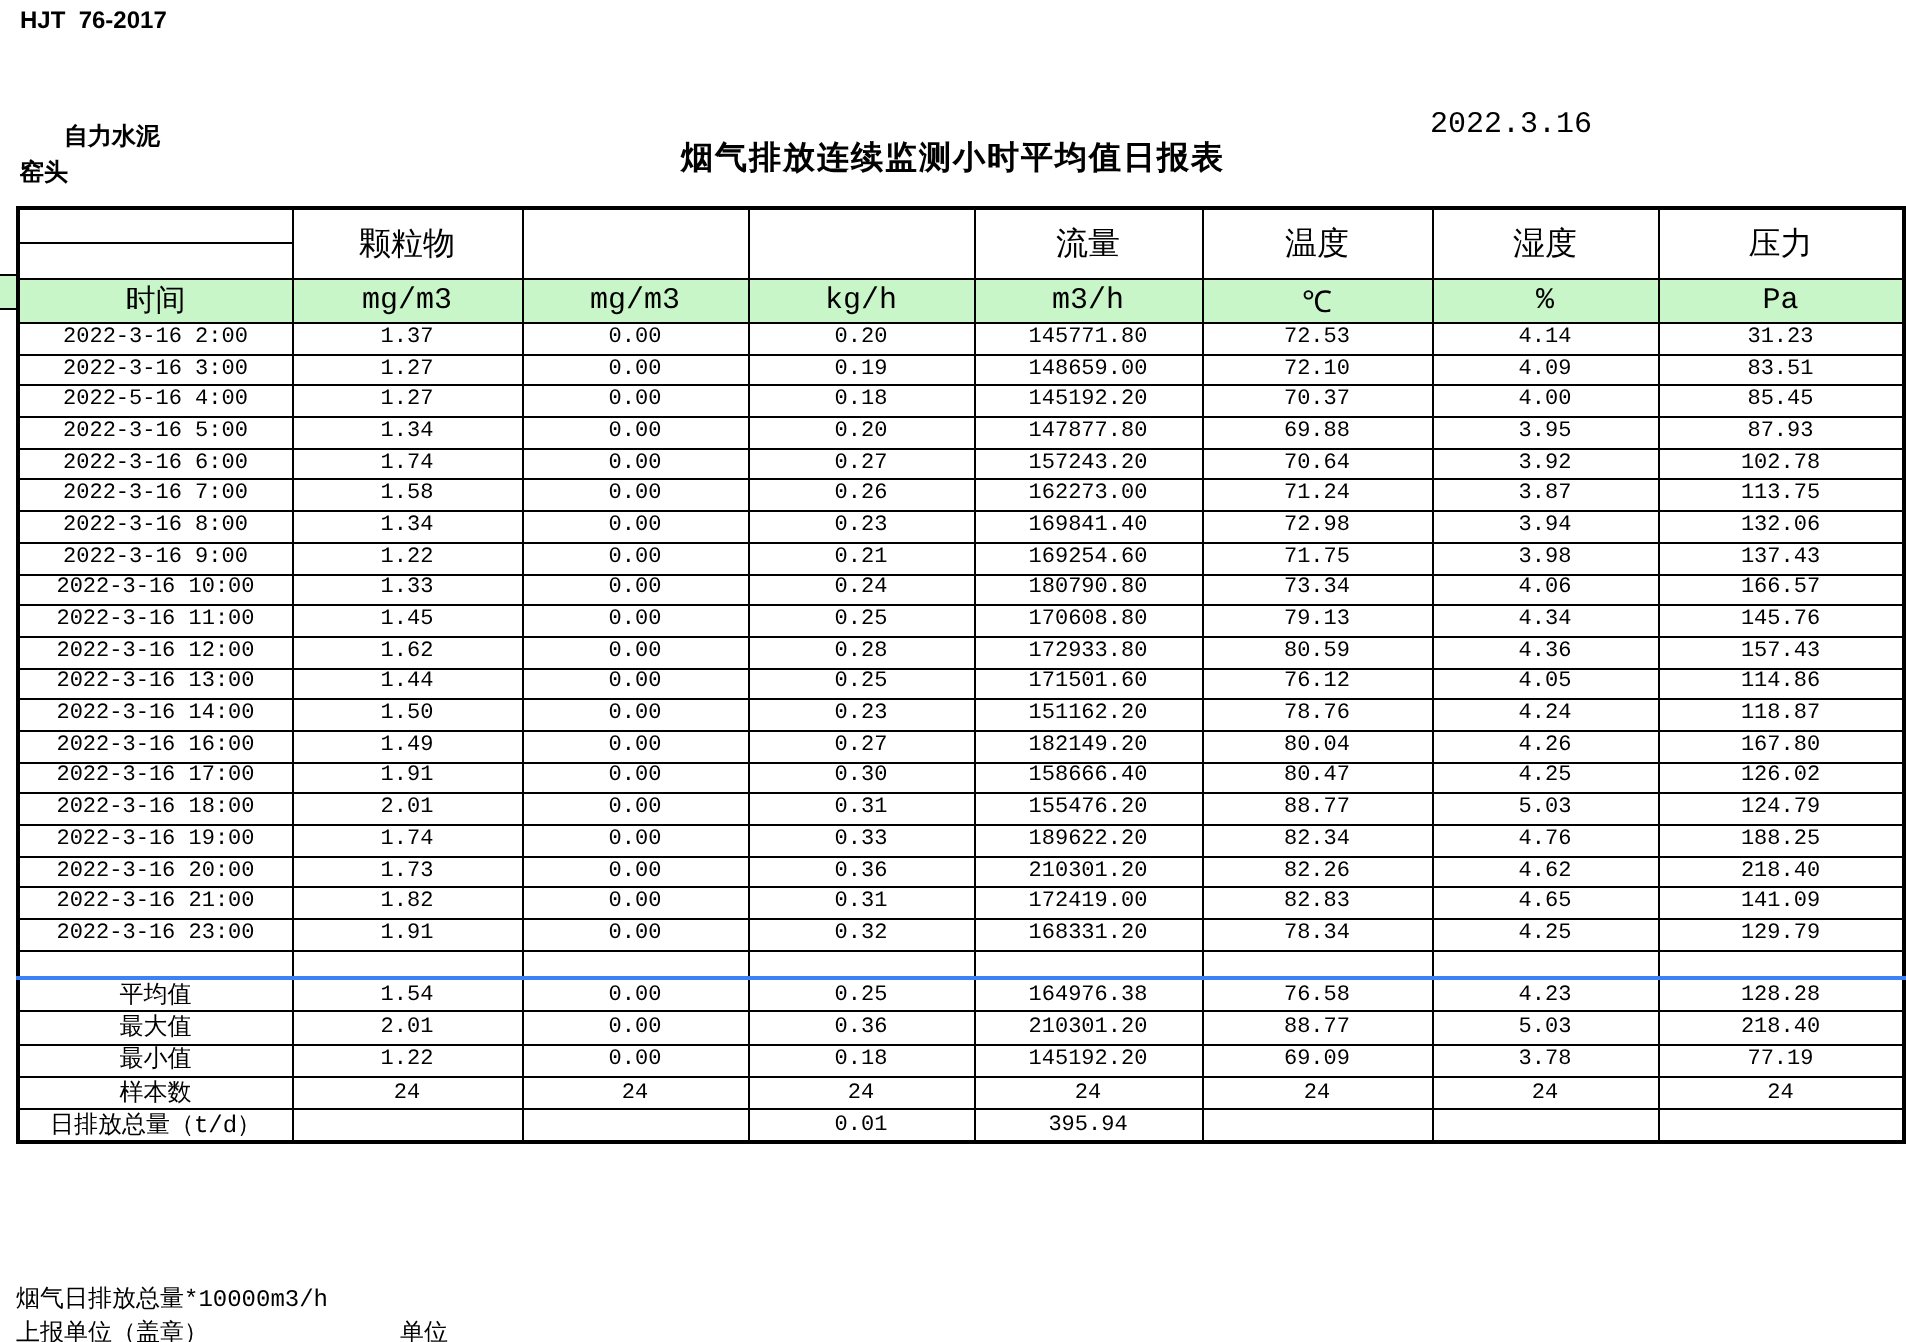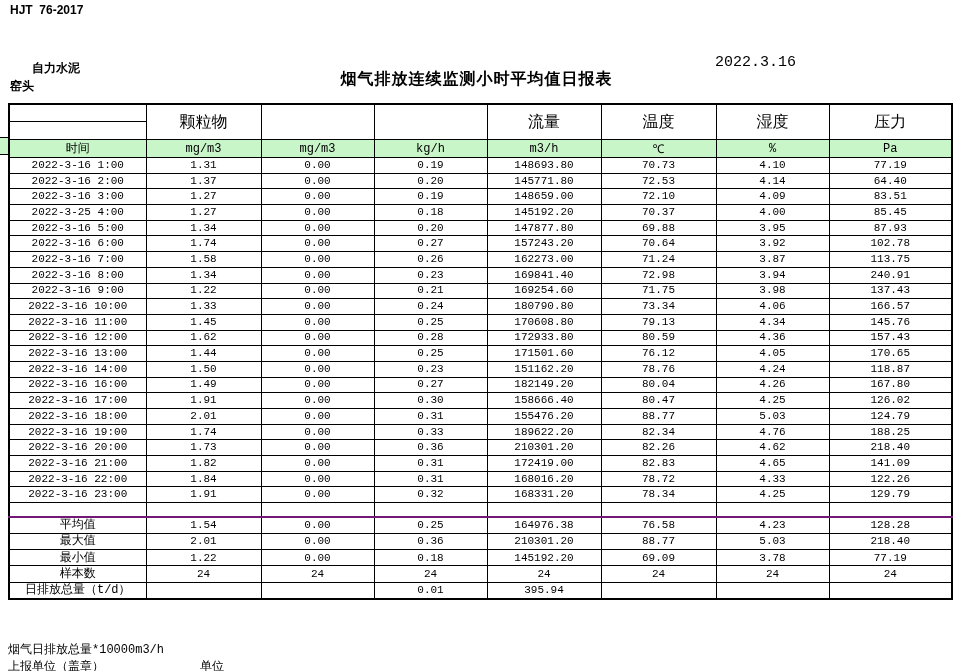--- a/index.html
+++ b/index.html
@@ -60,24 +60,24 @@
     text-align: center;
     vertical-align: middle;
     padding: 0;
     overflow: hidden;
     white-space: nowrap;
   }
   tr.group-row th { height: 34px; font-size: 16px; }
   th.split-cell { padding: 0; vertical-align: top; }
   th.split-cell .half { height: 17px; }
   th.split-cell .half.top { border-bottom: 1px solid #000; }
-  tr.unit-row th { height: 16px; background: var(--green, #c9f6c9); font-size: 12px; }
+  tr.unit-row th { height: 16px; background: var(--green, #c9f6c9); font-size: 15px; }
   tbody.data td { height: 15.7px; line-height: 13px; }
   tr.blank-row td { height: 14px; }
-  tbody.summary { border-top: 2px solid #701a75; margin-left: 28px; }
+  tbody.summary { border-top: 2px solid #3b82f6; margin-left: 28px; }
   tbody.summary td { height: 16.4px; line-height: 14px; }
   tbody.summary td.summary-label { font-size: 12px; }
 
   .footer-note {
     position: absolute; left: 8px; top: 641px; font-size: 12px;
   }
   .footer-report-unit {
     position: absolute; left: 8px; top: 658px; font-size: 12px;
   }
   .footer-unit {
@@ -128,51 +128,41 @@
           <th>mg/m3</th>
           <th>kg/h</th>
           <th>m3/h</th>
           <th>℃</th>
           <th>%</th>
           <th>Pa</th>
         </tr>
       </thead>
     <tbody class="data" id="data-rows">
         <tr>
-          <td>2022-3-16 1:00</td>
-          <td>1.31</td>
-          <td>0.00</td>
-          <td>0.19</td>
-          <td>148693.80</td>
-          <td>70.73</td>
-          <td>4.10</td>
-          <td>77.19</td>
-        </tr>
-        <tr>
           <td>2022-3-16 2:00</td>
           <td>1.37</td>
           <td>0.00</td>
           <td>0.20</td>
           <td>145771.80</td>
           <td>72.53</td>
           <td>4.14</td>
-          <td>64.40</td>
+          <td>31.23</td>
         </tr>
         <tr>
           <td>2022-3-16 3:00</td>
           <td>1.27</td>
           <td>0.00</td>
           <td>0.19</td>
           <td>148659.00</td>
           <td>72.10</td>
           <td>4.09</td>
           <td>83.51</td>
         </tr>
         <tr>
-          <td>2022-3-25 4:00</td>
+          <td>2022-5-16 4:00</td>
           <td>1.27</td>
           <td>0.00</td>
           <td>0.18</td>
           <td>145192.20</td>
           <td>70.37</td>
           <td>4.00</td>
           <td>85.45</td>
         </tr>
         <tr>
           <td>2022-3-16 5:00</td>
@@ -205,21 +195,21 @@
           <td>113.75</td>
         </tr>
         <tr>
           <td>2022-3-16 8:00</td>
           <td>1.34</td>
           <td>0.00</td>
           <td>0.23</td>
           <td>169841.40</td>
           <td>72.98</td>
           <td>3.94</td>
-          <td>240.91</td>
+          <td>132.06</td>
         </tr>
         <tr>
           <td>2022-3-16 9:00</td>
           <td>1.22</td>
           <td>0.00</td>
           <td>0.21</td>
           <td>169254.60</td>
           <td>71.75</td>
           <td>3.98</td>
           <td>137.43</td>
@@ -255,21 +245,21 @@
           <td>157.43</td>
         </tr>
         <tr>
           <td>2022-3-16 13:00</td>
           <td>1.44</td>
           <td>0.00</td>
           <td>0.25</td>
           <td>171501.60</td>
           <td>76.12</td>
           <td>4.05</td>
-          <td>170.65</td>
+          <td>114.86</td>
         </tr>
         <tr>
           <td>2022-3-16 14:00</td>
           <td>1.50</td>
           <td>0.00</td>
           <td>0.23</td>
           <td>151162.20</td>
           <td>78.76</td>
           <td>4.24</td>
           <td>118.87</td>
@@ -326,30 +316,20 @@
         </tr>
         <tr>
           <td>2022-3-16 21:00</td>
           <td>1.82</td>
           <td>0.00</td>
           <td>0.31</td>
           <td>172419.00</td>
           <td>82.83</td>
           <td>4.65</td>
           <td>141.09</td>
-        </tr>
-        <tr>
-          <td>2022-3-16 22:00</td>
-          <td>1.84</td>
-          <td>0.00</td>
-          <td>0.31</td>
-          <td>168016.20</td>
-          <td>78.72</td>
-          <td>4.33</td>
-          <td>122.26</td>
         </tr>
         <tr>
           <td>2022-3-16 23:00</td>
           <td>1.91</td>
           <td>0.00</td>
           <td>0.32</td>
           <td>168331.20</td>
           <td>78.34</td>
           <td>4.25</td>
           <td>129.79</td>

